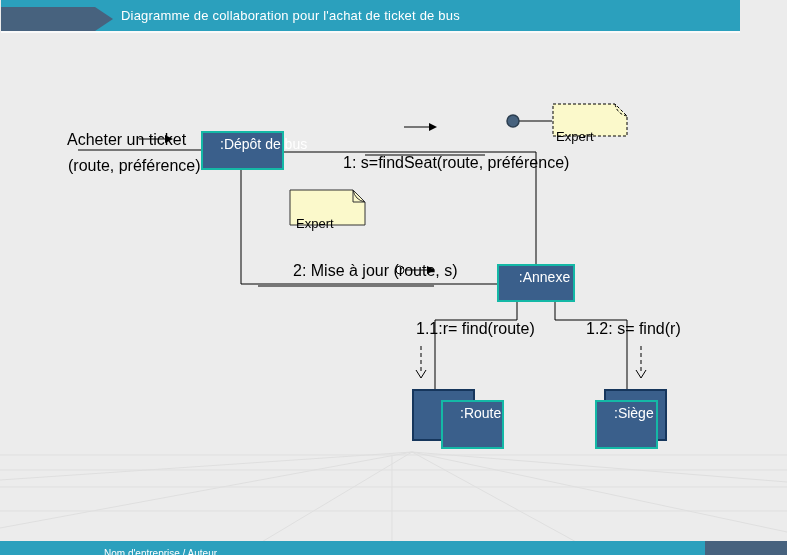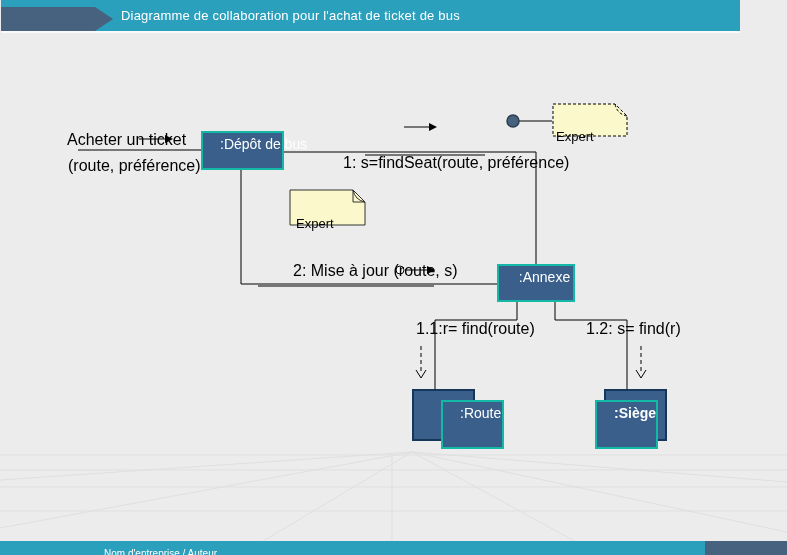--- a/index.html
+++ b/index.html
@@ -138,21 +138,21 @@
   </div>
 
   <div class="uml-box" style="left:201px;top:131px;width:83px;height:39px;">:Dépôt de bus</div>
 
   <div class="uml-box" style="left:497px;top:264px;width:78px;height:38px;text-align:center;">:Annexe</div>
 
   <div class="uml-box-back" style="left:412px;top:389px;width:63px;height:52px;"></div>
   <div class="uml-box" style="left:403px;top:400px;width:63px;height:49px;margin-left:38px;">:Route</div>
 
   <div class="uml-box-back" style="left:604px;top:389px;width:63px;height:52px;"></div>
-  <div class="uml-box" style="left:595px;top:400px;width:63px;height:49px;font-weight:bold;">:Siège</div>
+  <div class="uml-box" style="left:595px;top:400px;width:63px;height:49px;">:Siège</div>
 
   <div class="note" style="left:552px;top:103px;width:76px;height:34px;">
     <svg width="76" height="34">
       <polygon points="1,1 63,1 75,13 75,33 1,33" fill="#fbf9cb" stroke="#000" stroke-width="1" stroke-dasharray="3,2"></polygon>
       <path d="M63,1 Q65,11 75,13" fill="none" stroke="#000" stroke-width="1" stroke-dasharray="3,2"></path>
     </svg>
     <div class="note-label tight">Expert</div>
   </div>
 
   <div class="note" style="left:289px;top:189px;width:77px;height:37px;">

